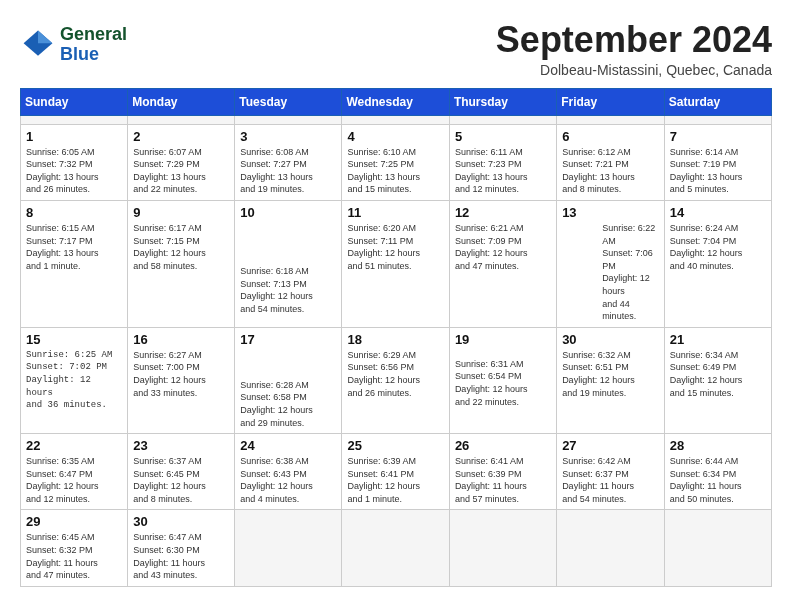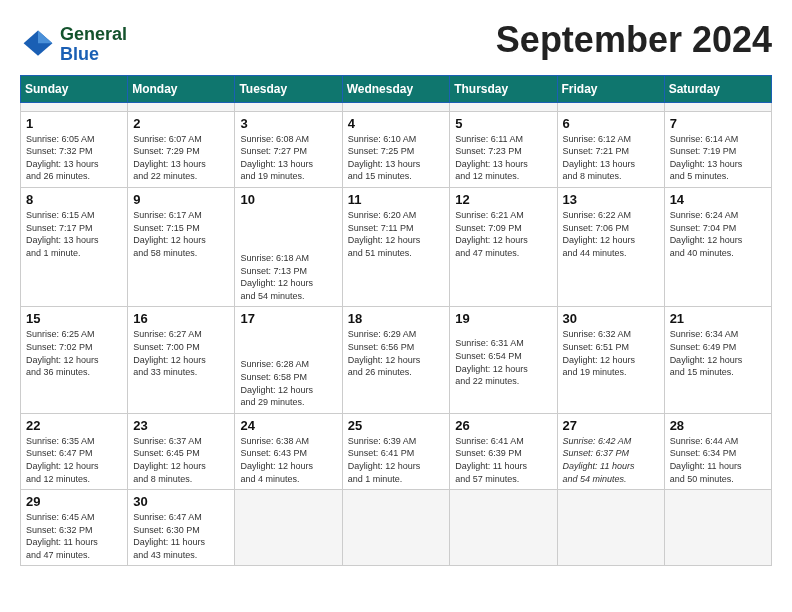--- a/index.html
+++ b/index.html
@@ -53,21 +53,21 @@
     .location {
       font-size: 14px;
       color: #444;
       margin-top: 2px;
     }
     .calendar {
       width: 100%;
       border-collapse: collapse;
     }
     .calendar th {
-      background: #0f766e;
+      background: #1d4ed8;
       color: #fff;
       font-size: 12px;
       font-weight: bold;
       padding: 6px 4px;
       text-align: left;
       border: 1px solid #1a5fb4;
     }
     .calendar td {
       border: 1px solid #ccc;
       vertical-align: top;
@@ -109,20 +109,21 @@
       <polygon points="20,4 36,18 20,32 4,18" fill="#1a5fb4"></polygon>
       <polygon points="20,4 36,18 20,18" fill="#4a90d9"></polygon>
     </svg>
     <div class="logo-text">
       <span class="logo-general">General</span>
       <span class="logo-blue">Blue</span>
     </div>
   </div>
   <div class="title-block">
     <div class="month-title">September 2024</div>
+    <div class="location">Dolbeau-Mistassini, Quebec, Canada</div>
   </div>
 </div>
 
 <table class="calendar">
   <thead>
     <tr>
     <th>Sunday</th>
         <th>Monday</th>
         <th>Tuesday</th>
         <th>Wednesday</th>
@@ -223,37 +224,37 @@
         </td>
         <td>
           <span class="day-num">12</span>
           <div class="day-info" style="white-space: pre-line;">Sunrise: 6:21 AM
 Sunset: 7:09 PM
 Daylight: 12 hours
 and 47 minutes.</div>
         </td>
         <td>
           <span class="day-num">13</span>
-          <div class="day-info" style="white-space: pre-line;">Sunrise: 6:22 AM
+          <div class="day-info" style="white-space: pre-line; margin-left: 40px;">Sunrise: 6:22 AM
 Sunset: 7:06 PM
 Daylight: 12 hours
 and 44 minutes.</div>
         </td>
         <td>
           <span class="day-num">14</span>
           <div class="day-info" style="white-space: pre-line;">Sunrise: 6:24 AM
 Sunset: 7:04 PM
 Daylight: 12 hours
 and 40 minutes.</div>
         </td>
       </tr>
       <tr>
         <td>
           <span class="day-num">15</span>
-          <div class="day-info" style="white-space: pre-line;">Sunrise: 6:25 AM
+          <div class="day-info" style="white-space: pre-line; font-family: Liberation Mono, monospace;">Sunrise: 6:25 AM
 Sunset: 7:02 PM
 Daylight: 12 hours
 and 36 minutes.</div>
         </td>
         <td>
           <span class="day-num">16</span>
           <div class="day-info" style="white-space: pre-line;">Sunrise: 6:27 AM
 Sunset: 7:00 PM
 Daylight: 12 hours
 and 33 minutes.</div>
@@ -325,21 +326,21 @@
         </td>
         <td>
           <span class="day-num">26</span>
           <div class="day-info" style="white-space: pre-line;">Sunrise: 6:41 AM
 Sunset: 6:39 PM
 Daylight: 11 hours
 and 57 minutes.</div>
         </td>
         <td>
           <span class="day-num">27</span>
-          <div class="day-info" style="white-space: pre-line; font-style: italic;">Sunrise: 6:42 AM
+          <div class="day-info" style="white-space: pre-line;">Sunrise: 6:42 AM
 Sunset: 6:37 PM
 Daylight: 11 hours
 and 54 minutes.</div>
         </td>
         <td>
           <span class="day-num">28</span>
           <div class="day-info" style="white-space: pre-line;">Sunrise: 6:44 AM
 Sunset: 6:34 PM
 Daylight: 11 hours
 and 50 minutes.</div>

